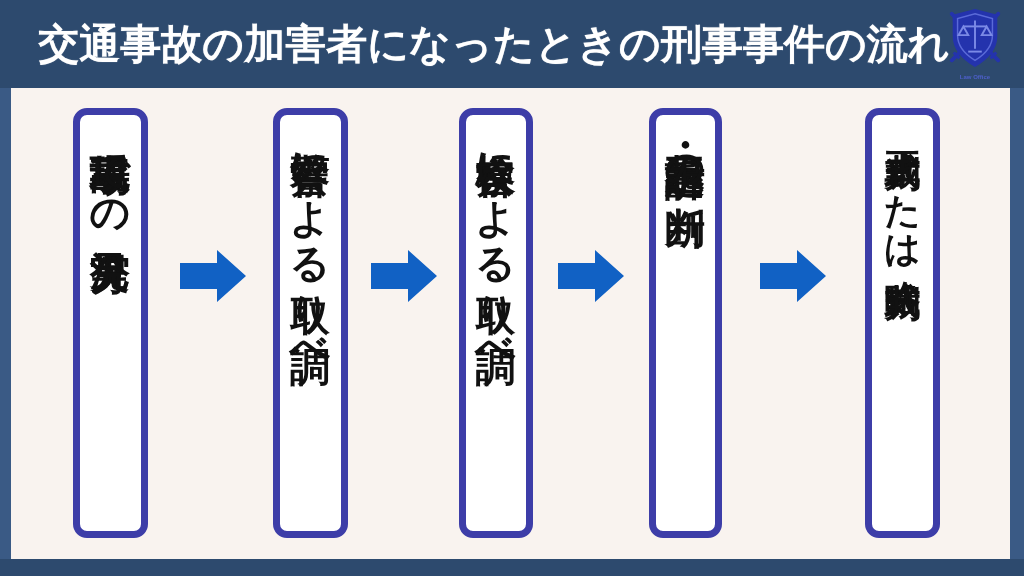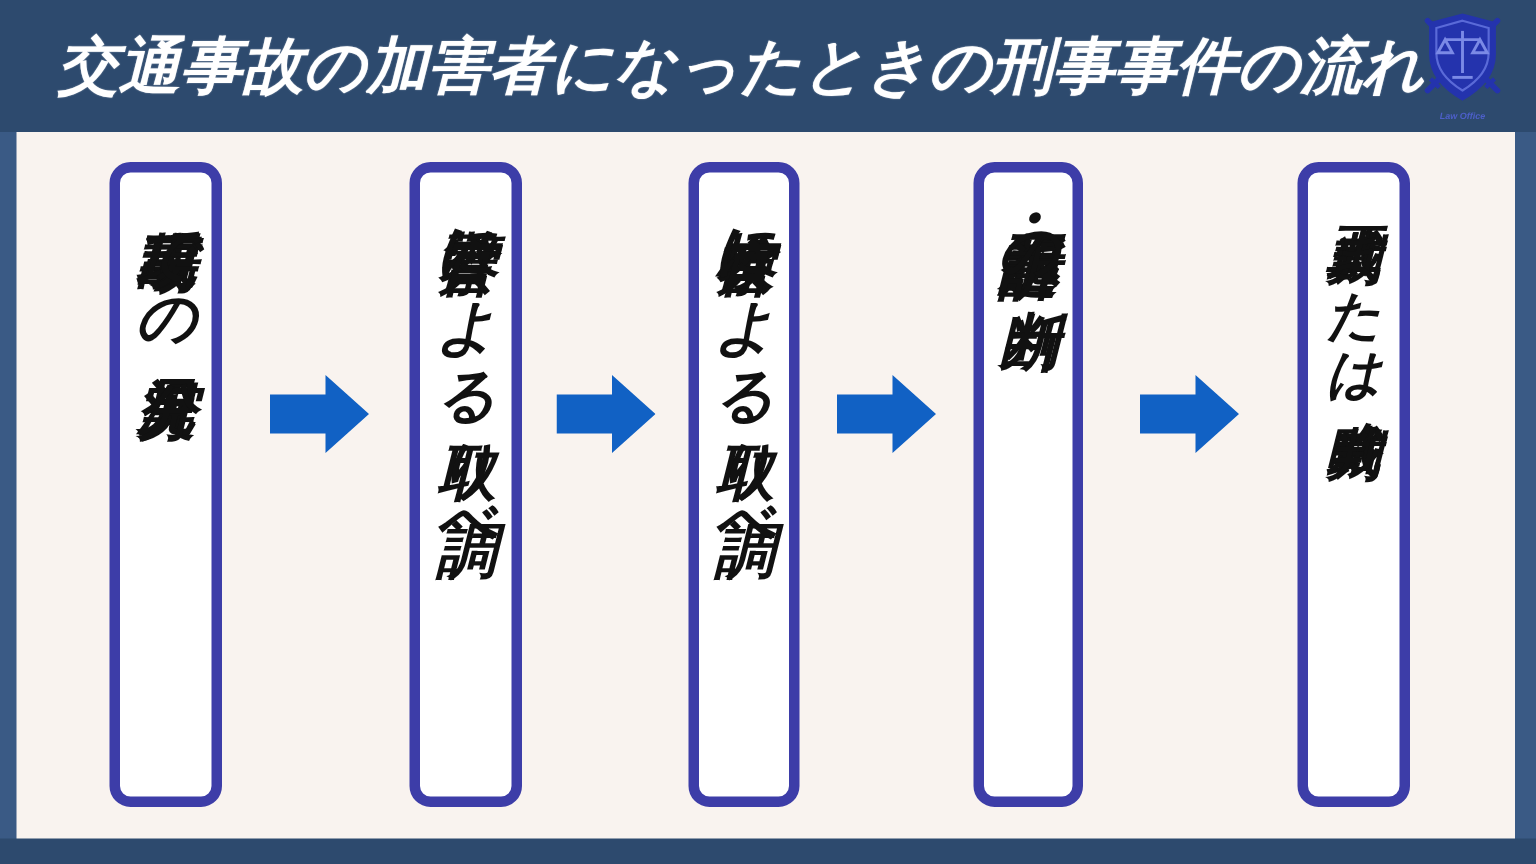--- a/index.html
+++ b/index.html
@@ -3,21 +3,20 @@
 <meta charset="utf-8">
 <style>
   html,body{margin:0;padding:0;background:#888;}
   .page{
     position:relative;
     width:1024px;height:576px;
     background:var(--content_bg,#f9f3ef);
     font-family:"Liberation Sans","DejaVu Sans",sans-serif;
     overflow:hidden;
     margin:0 auto;
-    font-style:italic;
   }
   
   .frame-left{position:absolute;left:0;top:0;bottom:0;width:11px;background:var(--frame,#3a5a85);}
   .frame-right{position:absolute;right:0;top:0;bottom:0;width:14px;background:var(--frame,#3a5a85);}
   .frame-bottom{position:absolute;left:0;right:0;bottom:0;height:17px;background:var(--header_bg,#2d4a6e);}
   
   .header{
     position:absolute;left:0;top:0;right:0;height:88px;
     background:var(--header_bg,#2d4a6e);
     display:flex;align-items:center;justify-content:center;

